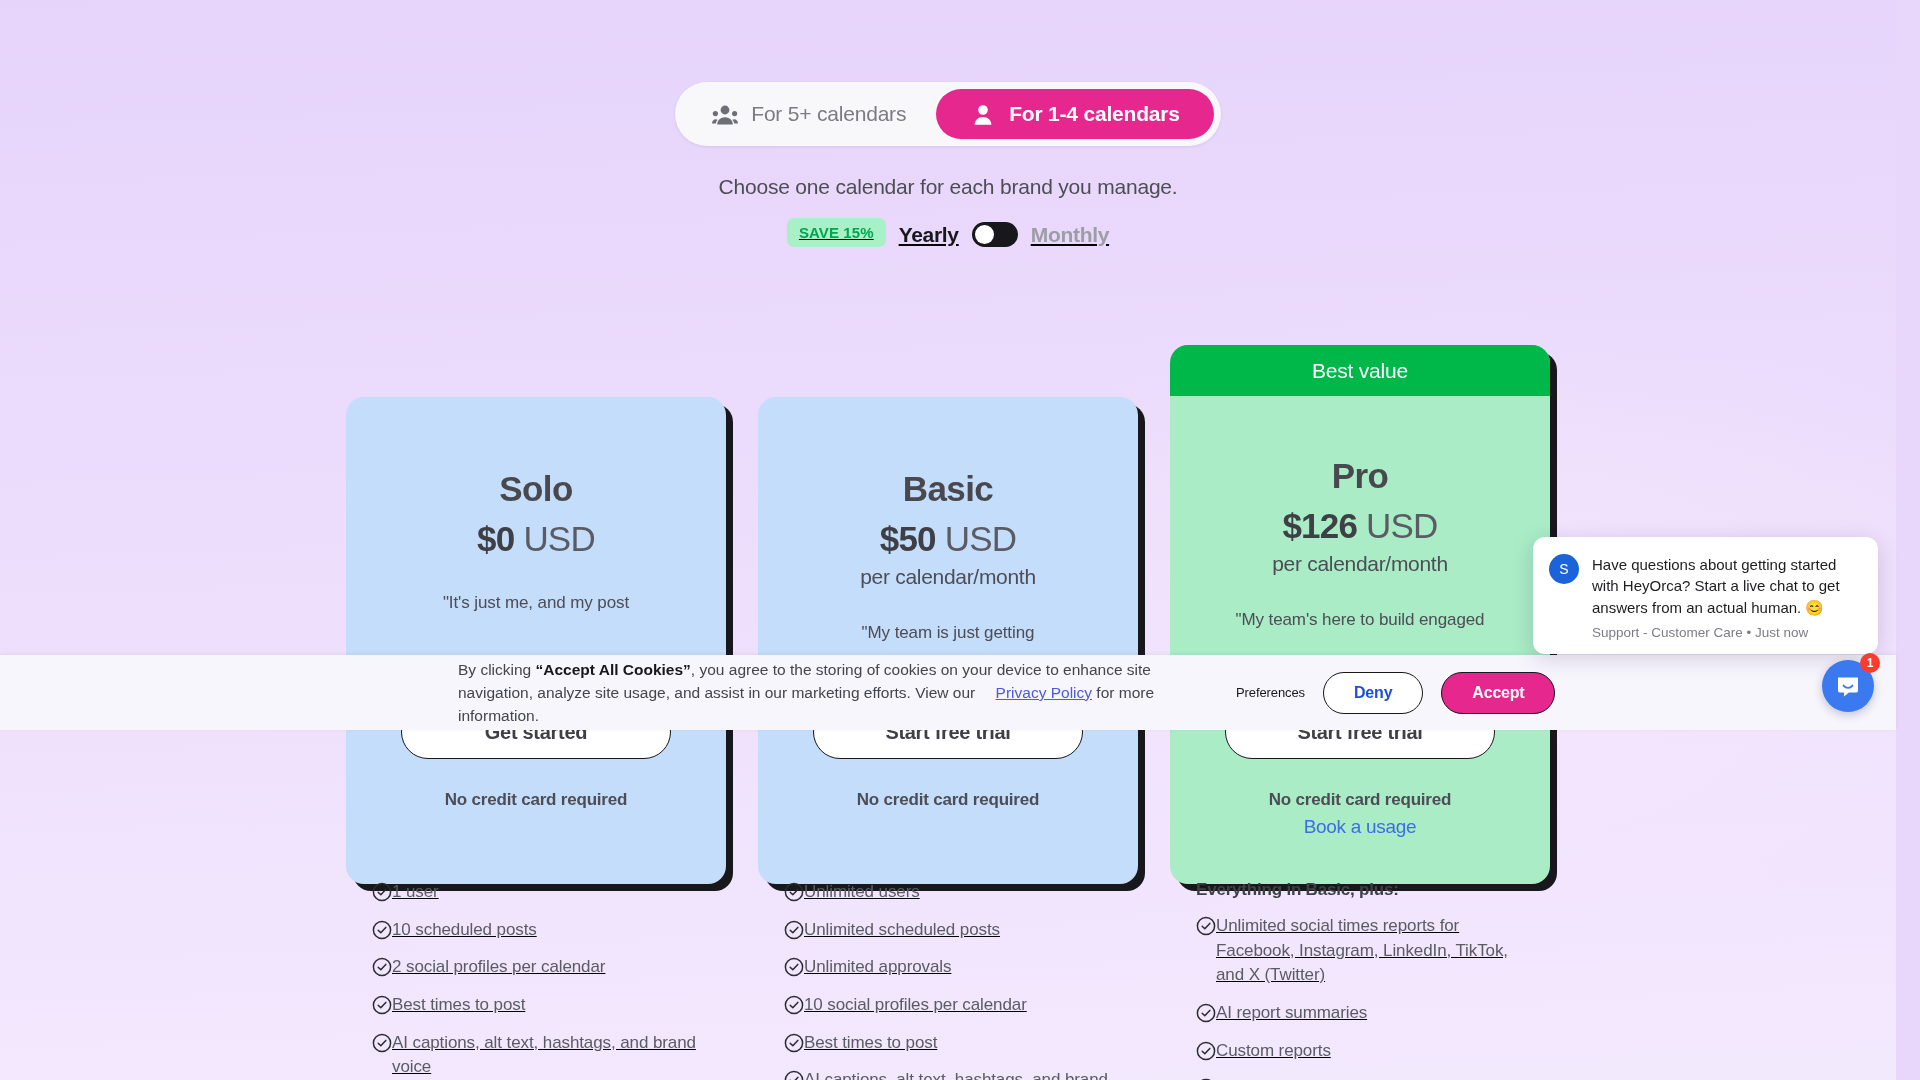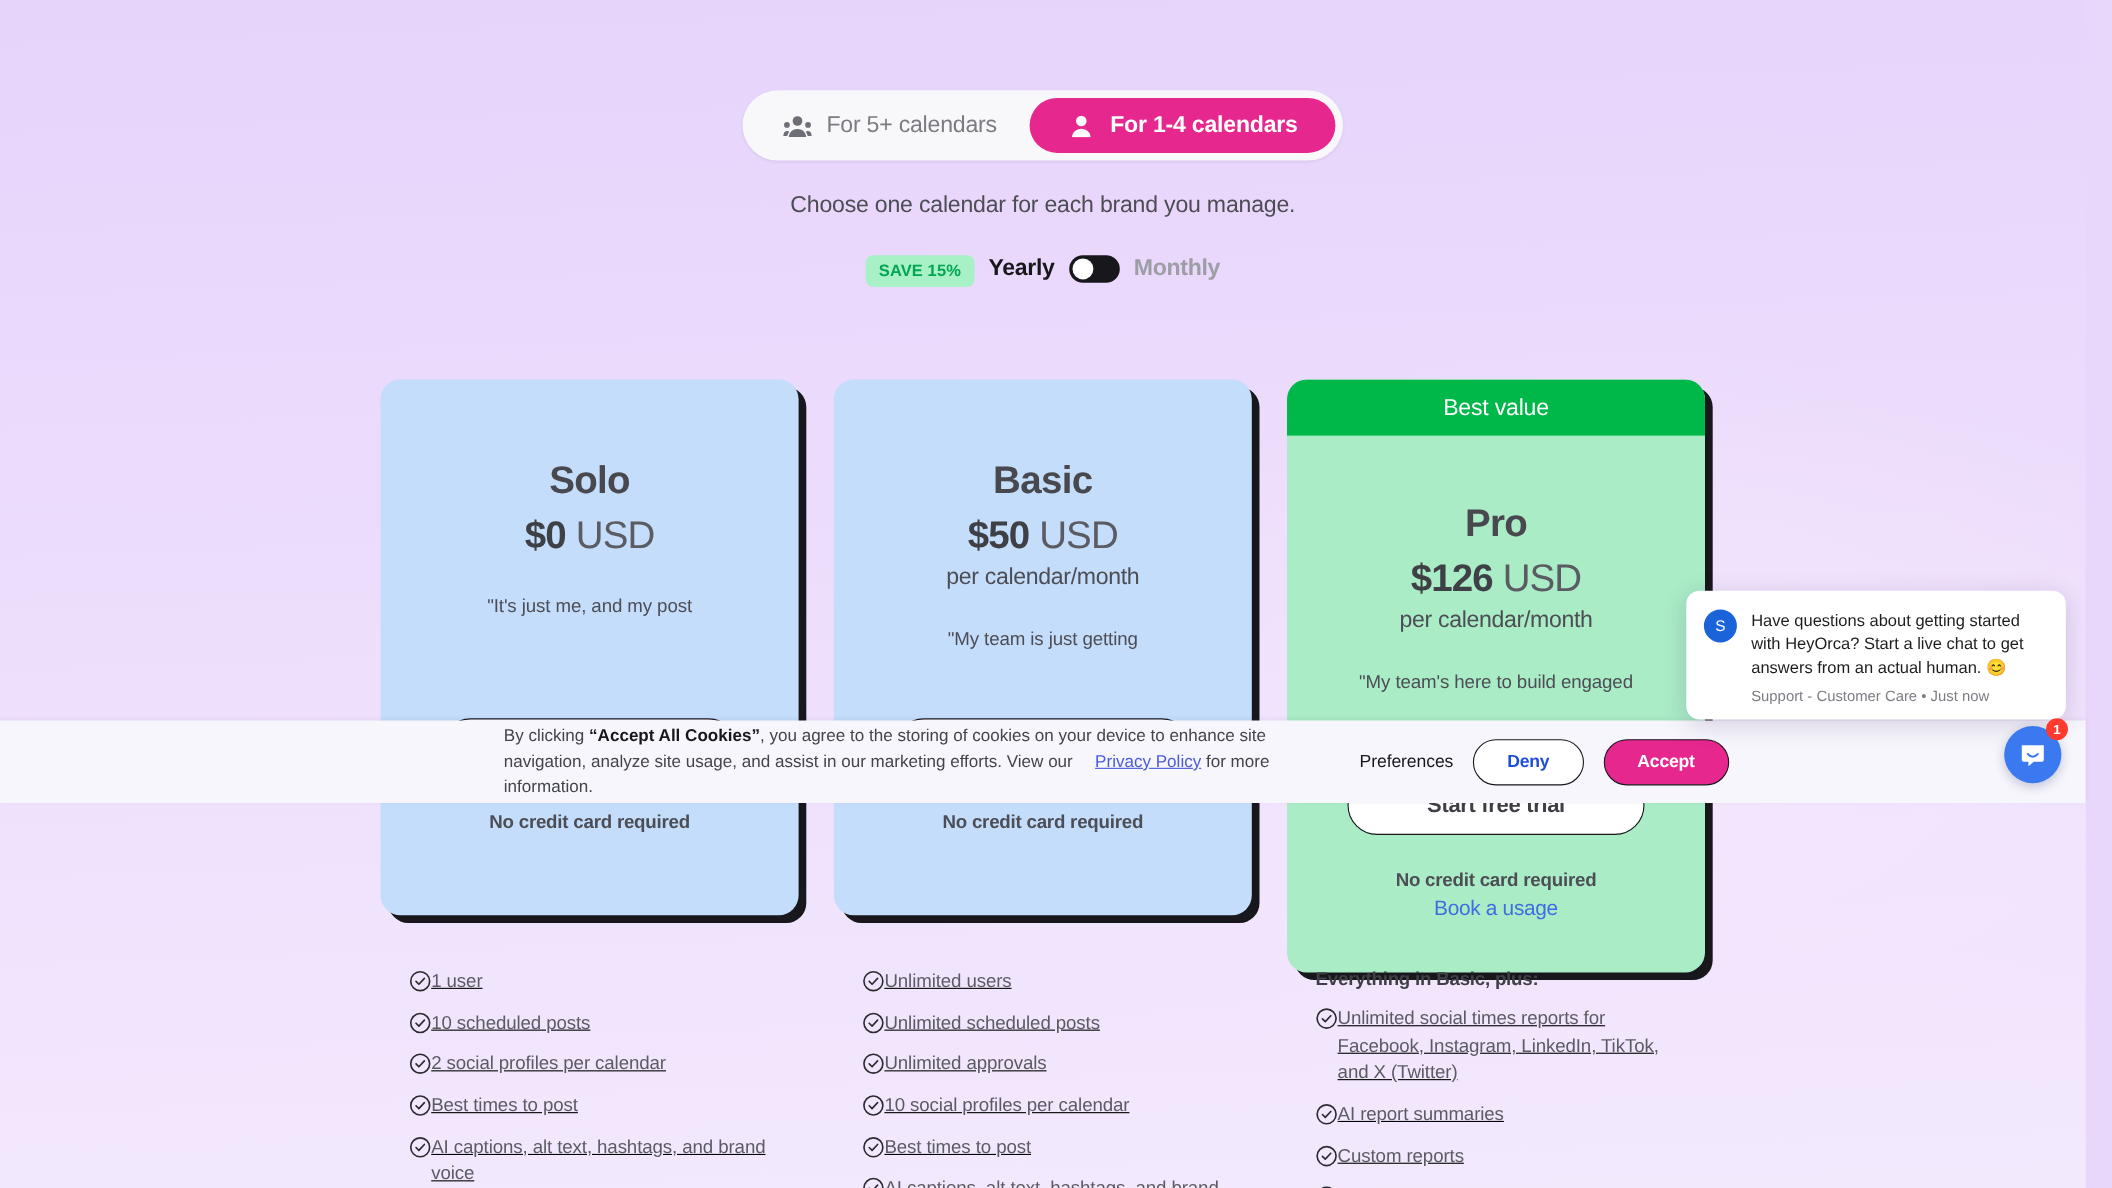--- a/index.html
+++ b/index.html
@@ -31,42 +31,42 @@
   }
   .seg-btn.active { background:#e5278e; color:#fff; padding:13px 34px;font-weight:bold; }
   .seg-ico { display:block; width:26px; height:21px; flex:none; }
 
   .sub-line {
     position:absolute; left:0; right:0; top:175px; text-align:center;
     font-size:21px; color:#4d4d55; letter-spacing:-.2px;
   }
 
   
-  .bill-wrap { position:absolute; left:0; right:0; top:232px; display:flex; justify-content:center; align-items:flex-start; gap:13px; }
+  .bill-wrap { position:absolute; left:0; right:0; top:218px; display:flex; justify-content:center; align-items:flex-end; gap:13px;text-decoration:underline; }
   .save-pill {
     background:#a8f0c6; color:#00a650; font-weight:bold; font-size:15px;
     letter-spacing:.1px; padding:6px 12px; border-radius:7px;
   }
   .bill-opt { font-size:21px; letter-spacing:-.3px; }
   .bill-opt.sel { color:#17171c; font-weight:bold; }
   .bill-opt.dim { color:#9d9da6; font-weight:bold; }
   .switch {
     width:46px; height:25px; border-radius:999px; background:#17171c;
     position:relative; cursor:pointer; flex:none;
   }
   .knob { position:absolute; top:3px; left:3px; width:19px; height:19px; border-radius:50%; background:#fff; }
 
   
   .cards { position:absolute; left:0; right:0; top:345px; display:flex; justify-content:center; gap:32px; }
   .card {
     width:380px; border-radius:18px; position:relative;
     box-shadow:7px 7px 0 #17171c;
     overflow:hidden;
   }
-  .card.blue  { background:#c3ddfb; height:487px; }
+  .card.blue  { background:#c3ddfb; height:487px; margin-top:52px; }
   .card.green { background:#a9ecc6; height:539px; }
   .ribbon {
     height:51px; background:#00b74a; color:#fff;
     display:flex; align-items:center; justify-content:center;
     font-size:21px; letter-spacing:-.2px;
   }
   .card-body { padding:72px 26px 0; text-align:center; }
   .card.green .card-body { padding-top:60px; }
   .plan-name { font-size:35px; font-weight:bold; color:#48484e; letter-spacing:-.6px; }
   .price-row { margin-top:10px; font-size:35px; color:#5b5b63; letter-spacing:-.8px; }
@@ -108,21 +108,21 @@
     background:#f7f6fd; display:flex; align-items:center;
     box-shadow:0 -1px 4px rgba(60,40,90,.07);
     z-index:40;
   }
   .cookie-txt {
     margin-left:458px; width:740px; font-size:15.5px; color:#44444d; line-height:1.5;
   }
   .cookie-txt b { color:#17171c; }
   .pp { color:#4b5bdc; text-decoration:underline; cursor:pointer;padding-left:16px; }
   .cookie-actions { display:flex; align-items:center; gap:18px; margin-left:38px; }
-  .pref { font-size:16px; color:#17171c; cursor:pointer; letter-spacing:-.1px; }
+  .pref { font-size:13px; color:#17171c; cursor:pointer; letter-spacing:-.1px; }
   .btn-deny, .btn-accept {
     font-family:"Liberation Sans", sans-serif;
     font-size:16px; font-weight:bold; letter-spacing:-.2px;
     padding:11px 30px; border-radius:999px; cursor:pointer;
   }
   .btn-deny   { background:#fff; color:#1d4ed8; border:1.5px solid #17171c; }
   .btn-accept { background:#e5278e; color:#fff; border:1.5px solid #17171c; }
 
   
   .ic-msg {

